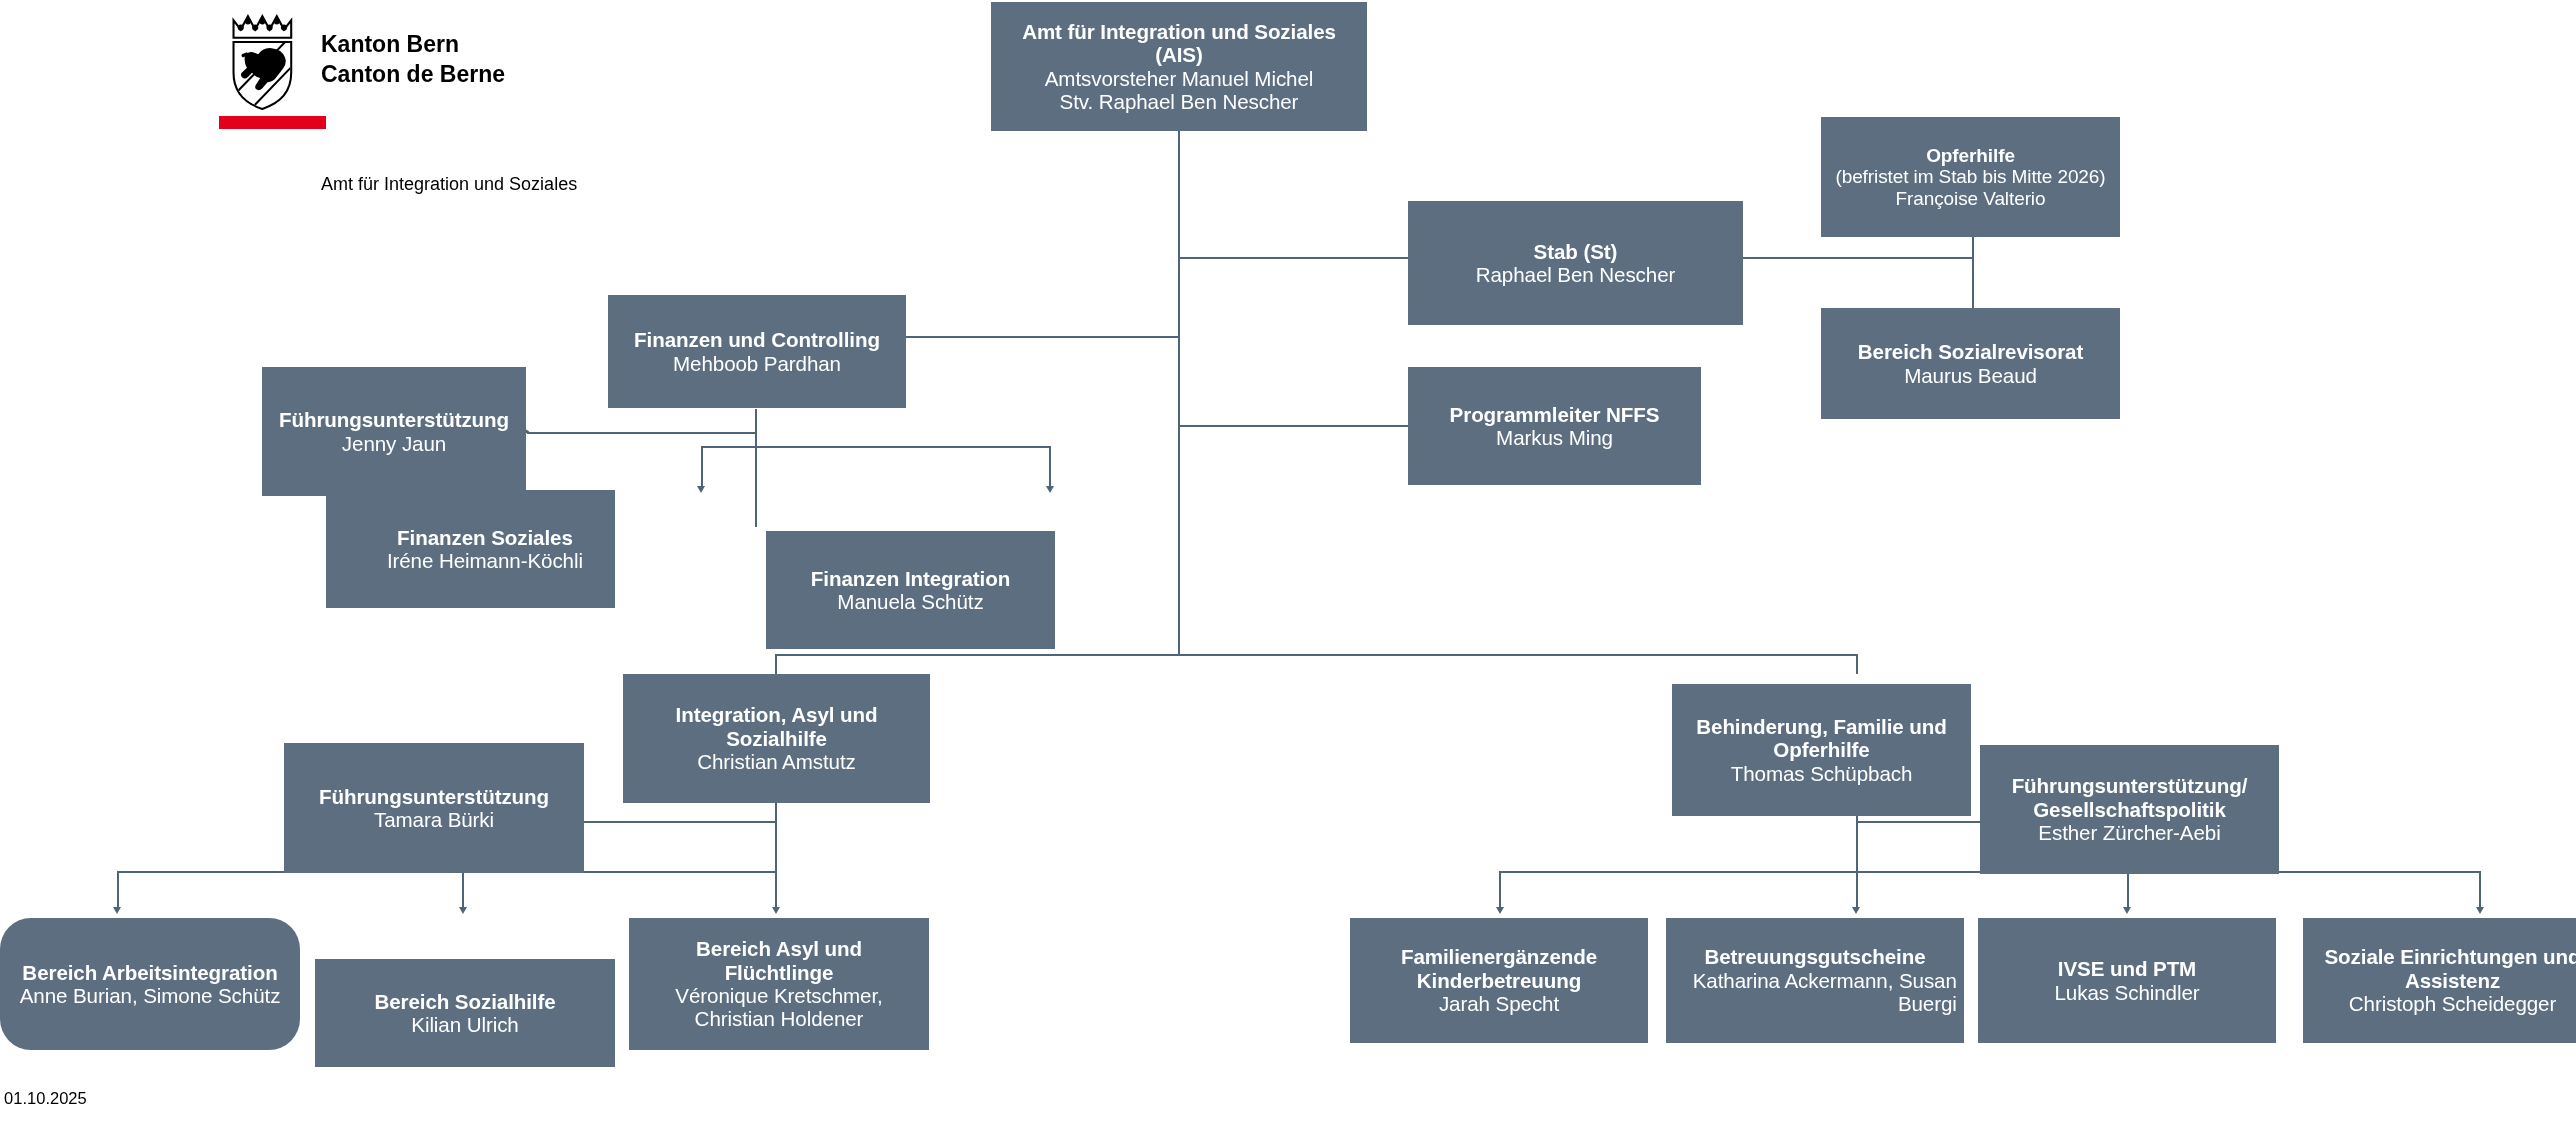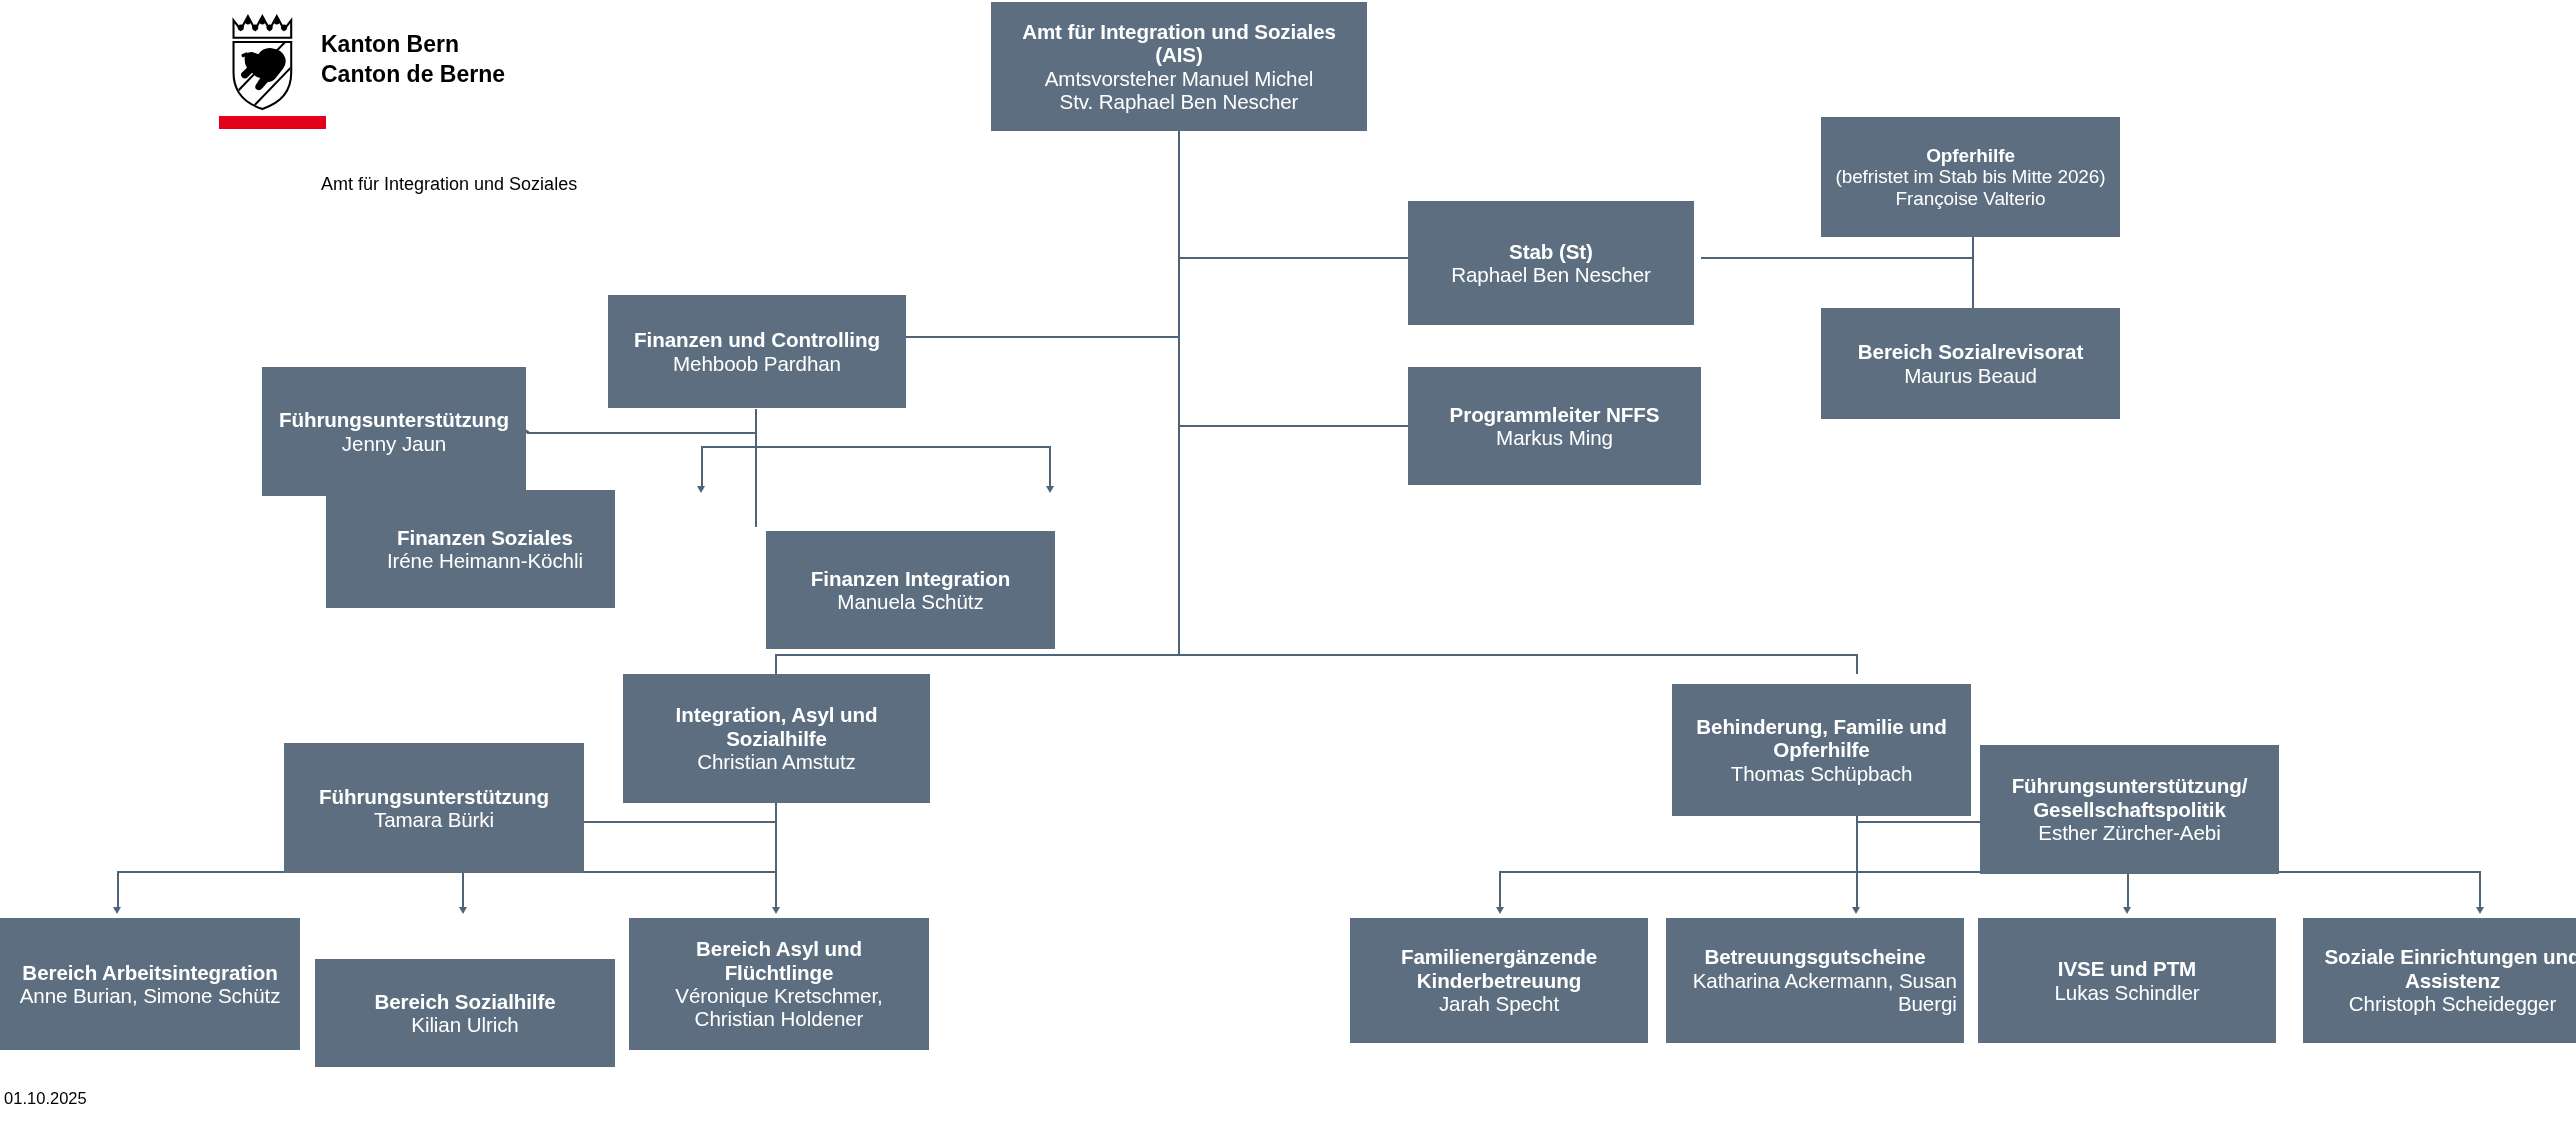--- a/index.html
+++ b/index.html
@@ -156,21 +156,21 @@
     <div class="sub">Amtsvorsteher Manuel Michel</div>
     <div class="sub">Stv. Raphael Ben Nescher</div>
   </div>
 
   <div class="node small" style="left:1821px;top:117px;width:299px;height:120px;">
     <div class="ttl">Opferhilfe</div>
     <div class="sub">(befristet im Stab bis Mitte 2026)</div>
     <div class="sub">Françoise Valterio</div>
   </div>
 
-  <div class="node" style="left:1408px;top:201px;width:286px;height:124px;">
+  <div class="node" style="left:1408px;top:201px;width:335px;height:124px;">
     <div class="ttl">Stab (St)</div>
     <div class="sub">Raphael Ben Nescher</div>
   </div>
 
   <div class="node" style="left:1821px;top:308px;width:299px;height:111px;">
     <div class="ttl">Bereich Sozialrevisorat</div>
     <div class="sub">Maurus Beaud</div>
   </div>
 
   <div class="node" style="left:608px;top:295px;width:298px;height:113px;">
@@ -202,21 +202,21 @@
     <div class="ttl">Integration, Asyl und</div>
     <div class="ttl">Sozialhilfe</div>
     <div class="sub">Christian Amstutz</div>
   </div>
 
   <div class="node" style="left:284px;top:743px;width:300px;height:130px;">
     <div class="ttl">Führungsunterstützung</div>
     <div class="sub">Tamara Bürki</div>
   </div>
 
-  <div class="node" style="left:0px;top:918px;width:300px;height:132px;">
+  <div class="node" style="left:0px;top:918px;width:300px;height:132px;border-radius:31px;">
     <div class="ttl">Bereich Arbeitsintegration</div>
     <div class="sub">Anne Burian, Simone Schütz</div>
   </div>
 
   <div class="node" style="left:315px;top:918px;width:300px;height:108px;margin-top:41px;">
     <div class="ttl">Bereich Sozialhilfe</div>
     <div class="sub">Kilian Ulrich</div>
   </div>
 
   <div class="node" style="left:629px;top:918px;width:300px;height:132px;">

